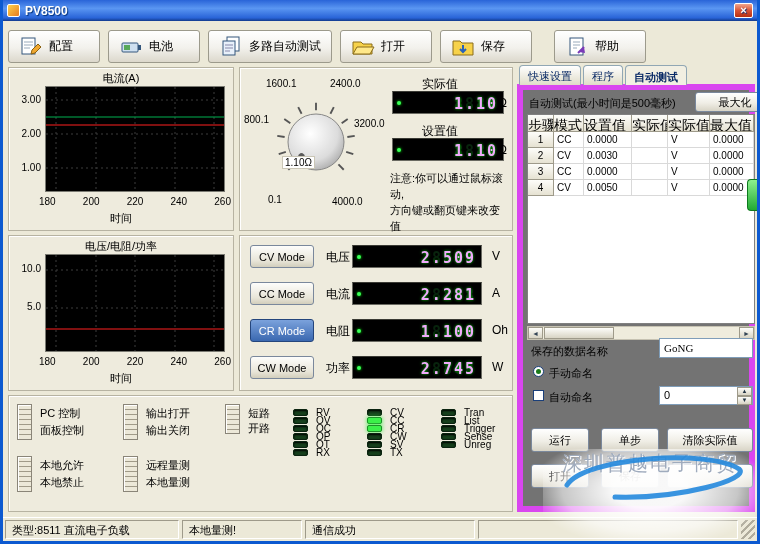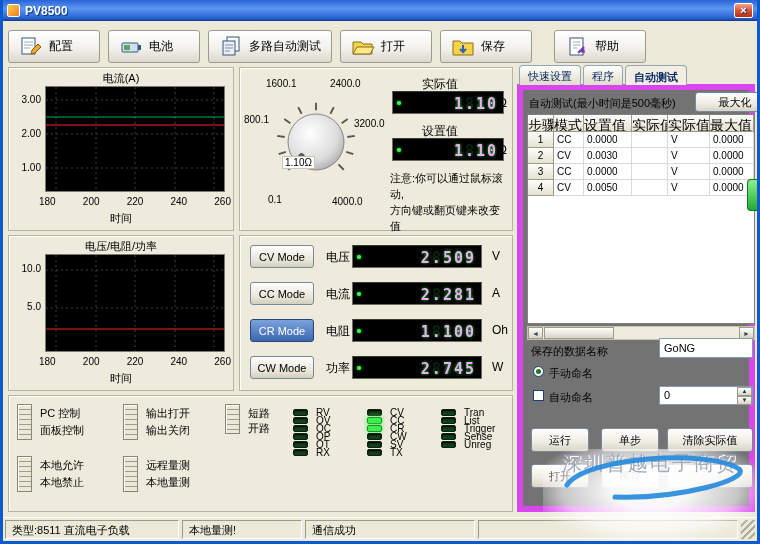--- a/index.html
+++ b/index.html
@@ -56,21 +56,21 @@
   .rheader{position:absolute;left:6px;top:6px;font-size:11px}
   .grid{position:absolute;left:4px;top:24px;width:228px;height:210px;background:#fff;border:1px solid #808080;overflow:hidden}
   .grow{display:grid;grid-template-columns:26px 30px 48px 36px 42px 44px}
   .gh{background:linear-gradient(#fdfdfa,#e6e2d2);border-right:1px solid #9e9a8a;border-bottom:1px solid #9e9a8a;font-size:14px;text-align:left;padding:2px 0;height:17px;white-space:nowrap;overflow:hidden}
   .gc{border-right:1px solid #d9d9d9;border-bottom:1px solid #d9d9d9;font-size:10px;padding:2px 3px;height:16px;white-space:nowrap;overflow:hidden}
   .gc.step{background:linear-gradient(#fdfdfa,#e6e2d2);border-color:#9e9a8a;text-align:center}
   .hscroll{position:absolute;left:4px;top:236px;width:228px;height:14px;background:#efecdd;border:1px solid #c6c2b2;display:flex;align-items:stretch}
   .sbtn{width:15px;background:linear-gradient(#fdfdfa,#d8d4c4);border:1px solid #9e9a8a;font-size:7px;line-height:11px;text-align:center;color:#345}
   .sthumb{width:70px;background:linear-gradient(#fdfdfa,#d8d4c4);border:1px solid #9e9a8a;margin-left:1px}
   .rlabel{position:absolute;font-size:11px}
-  .tinput{position:absolute;height:20px;border:1px solid #7f9db9;background:#fff;font-size:11px;padding:2px 4px;font-family:Liberation Sans, sans-serif}
+  .tinput{position:absolute;height:20px;border:1px solid #7f9db9;background:#fff;font-size:11px;padding:2px 4px;font-family:Liberation Serif, serif}
   .radio{position:absolute;width:11px;height:11px;border:1px solid #1a3f7a;border-radius:50%;background:#fff}
   .radio.checked::after{content:"";position:absolute;left:2px;top:2px;width:5px;height:5px;border-radius:50%;background:#1a7a1a}
   .check{position:absolute;width:11px;height:11px;border:1px solid #1a3f7a;background:#fff}
   .spinner{position:absolute;width:94px;height:19px;border:1px solid #7f9db9;background:#fff;display:flex}
   .spinval{flex:1;font-size:11px;padding:2px 4px}
   .sparrows{width:15px;display:flex;flex-direction:column}
   .sparrow{flex:1;background:linear-gradient(#fdfdfa,#d8d4c4);border:1px solid #9e9a8a;font-size:6px;line-height:7px;text-align:center;color:#234}
   .xbtn{position:absolute;height:24px;background:linear-gradient(#ffffff,#f0eee6 55%,#d8d4c6);border:1px solid #7a889c;border-radius:3px;font-size:11px;font-family:inherit;cursor:default}
   
   .statusbar{position:absolute;left:0;top:496px;width:754px;height:24px;background:#ece9d8;border-top:1px solid #fff;display:flex;gap:3px;padding:2px 2px 0 2px}

